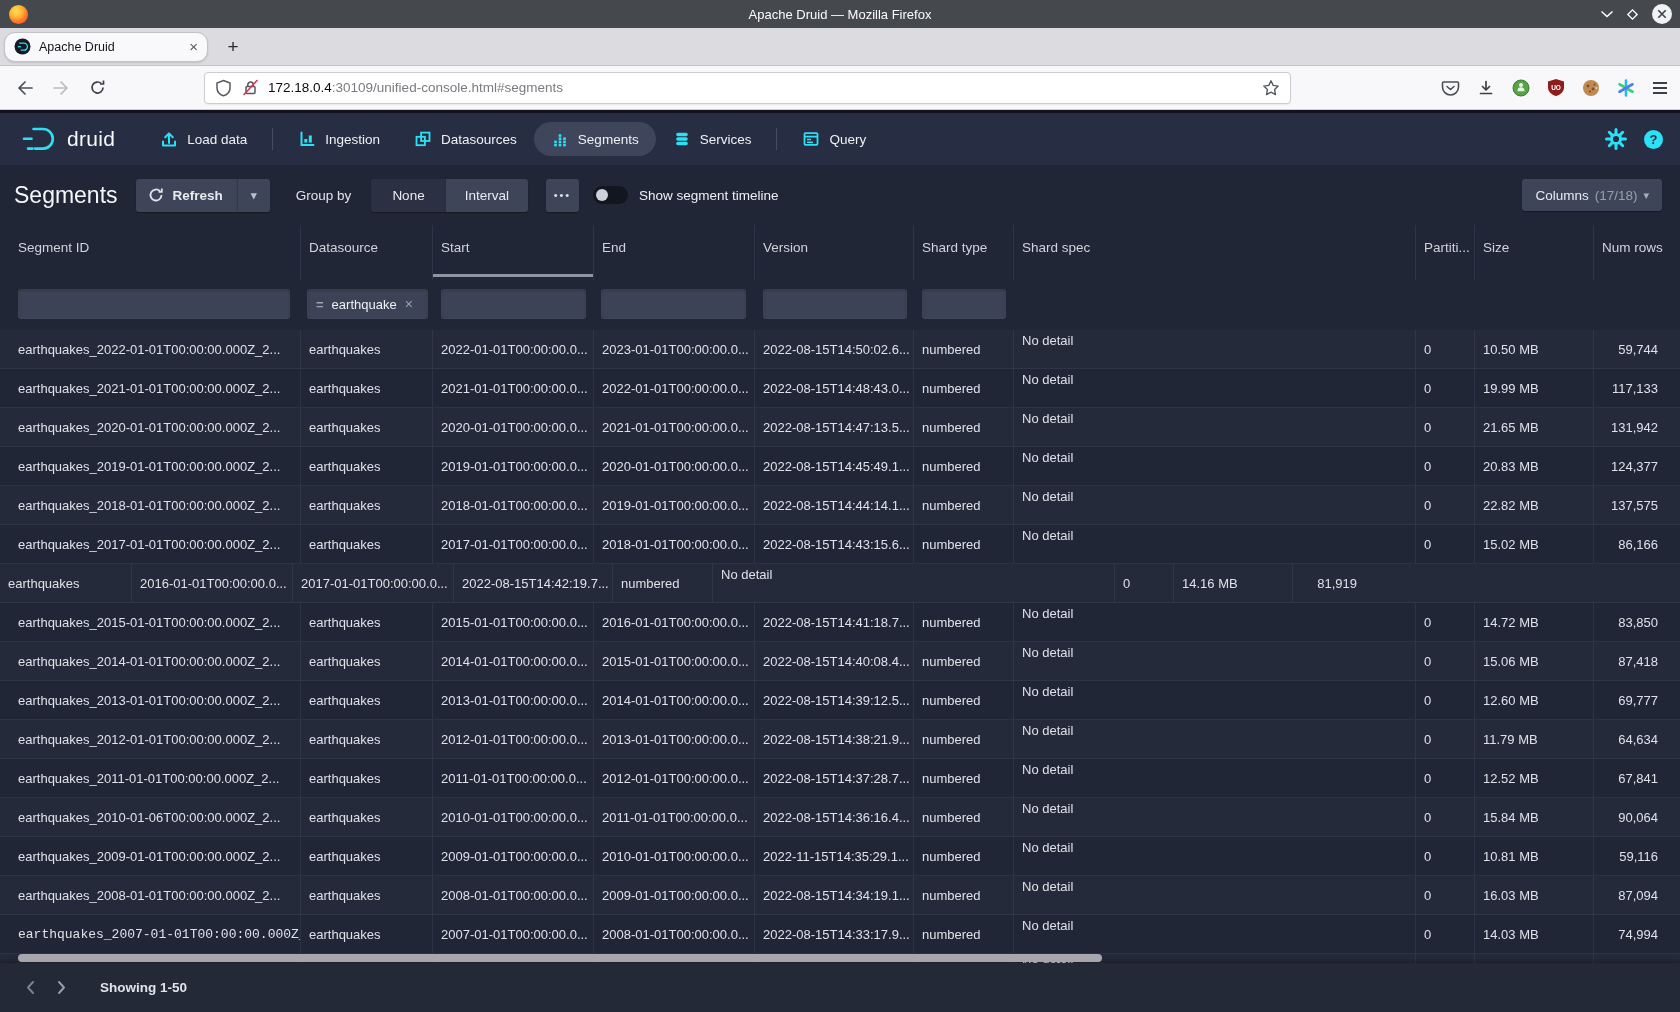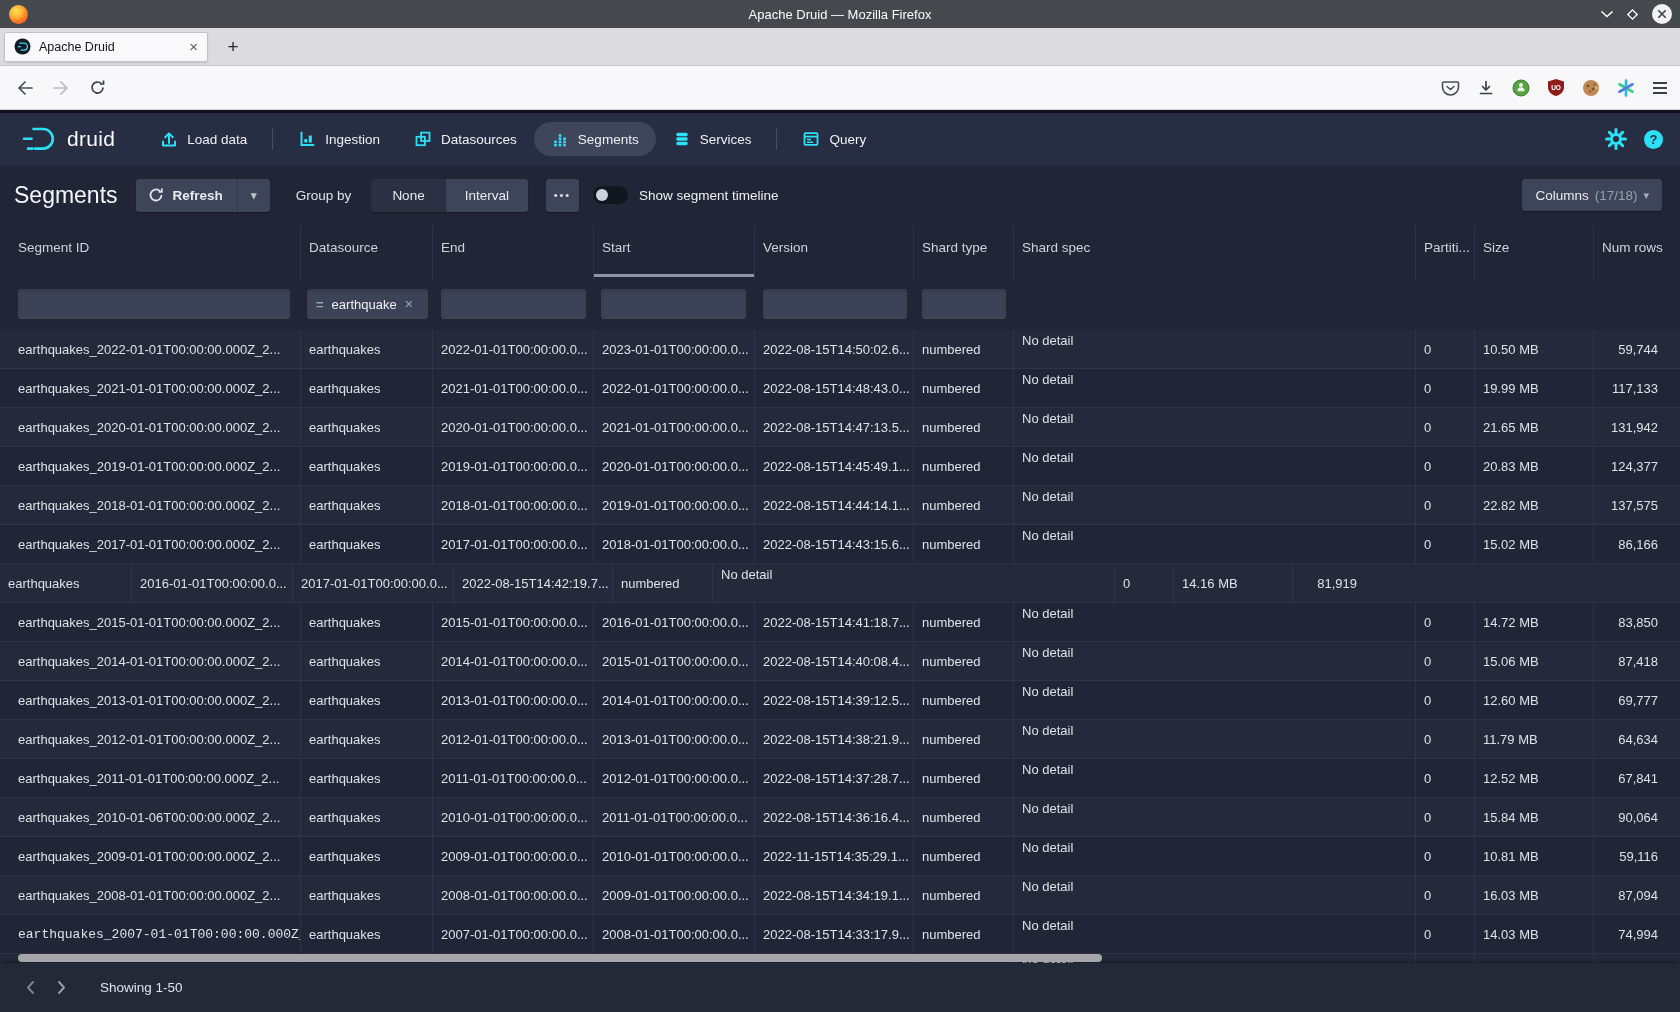--- a/index.html
+++ b/index.html
@@ -10,21 +10,21 @@
   
   .titlebar { height:28px; background:#45494e; display:flex; align-items:center; position:relative; }
   .fx-logo { width:19px; height:19px; border-radius:50%; margin-left:9px;
              background: radial-gradient(circle at 38% 32%, #ffe14d 0%, #ffb43a 35%, #ff7a1f 60%, #f0445c 100%); }
   .title-text { position:absolute; left:0; right:0; text-align:center; color:#fbfbfe; font-size:13px; }
   .win-controls { position:absolute; right:7px; top:0; height:100%; display:flex; align-items:center; gap:12px; }
   .win-btn { display:flex; align-items:center; justify-content:center; }
 
   
   .tabbar { height:38px; background:#dbdbe0; display:flex; align-items:center; border-bottom:1px solid #c3c3c8; }
-  .tab { margin-left:4px; width:204px; height:30px; background:#f9f9fb; border:1px solid #c2c2c7; border-radius:2px;
+  .tab { margin-left:4px; width:204px; height:30px; background:#f9f9fb; border:1px solid #c2c2c7; border-radius:11px;
          display:flex; align-items:center; padding:0 9px; font-size:12.5px; color:#15141a;
          box-shadow:0 1px 2px rgba(0,0,0,.12); }
   .tab-title { margin-left:8px; white-space:nowrap; overflow:hidden; }
   .tab-close { margin-left:auto; color:#5b5b60; font-size:15px; line-height:1; }
   .newtab { margin-left:12px; font-size:19px; color:#2b2b30; width:26px; height:26px; display:flex; align-items:center; justify-content:center; border-radius:4px; }
 
   
   .urlbar { height:44px; background:#f8f8fa; display:flex; align-items:center; border-bottom:1px solid #cfcfd4; }
   .navbtn { width:30px; height:30px; display:flex; align-items:center; justify-content:center; border-radius:4px; }
   .navbtn.back { margin-left:10px; }
@@ -91,21 +91,21 @@
         border-right:1px solid rgba(125,138,168,.13); }
   .td:last-child { border-right:none; }
   .td.first { padding-left:18px; }
   .td.right { justify-content:flex-end; padding-right:22px; }
   .td.top { align-items:flex-start; padding-top:3px; }
   .partial { height:9px; overflow:hidden; background:#212637; }
 
   .hscroll-thumb { position:absolute; top:954px; left:18px; width:1084px; height:8px; border-radius:4px; background:#a6a6ab; z-index:6; }
 
   
-  .footer { height:49px; background:#232937; display:flex; align-items:center; box-shadow:0 -2px 4px rgba(0,0,0,.25); position:relative; z-index:5; }
+  .footer { height:49px; background:#232937; display:flex; align-items:center; box-shadow:0 -2px 4px rgba(0,0,0,.25); position:relative; z-index:5;font-weight:bold; }
   .pg-btn { width:24px; height:24px; display:flex; align-items:center; justify-content:center; }
   .pg-prev { margin-left:18px; }
   .pg-next { margin-left:8px; }
   .showing { margin-left:26px; font-size:13.5px; color:#dfe3ea; }
 </style>
 </head>
 <body>
 
 <div class="page">
 
@@ -157,20 +157,40 @@
         <svg width="18" height="16">
           <path d="M9 2l6 6-6 6M15 8H2" stroke="#b8bcc2" stroke-width="1.7" fill="none" stroke-linecap="round" stroke-linejoin="round"></path>
         </svg>
       </span>
     <span class="navbtn" style="margin-left:6px">
         <svg width="17" height="17" viewBox="0 0 17 17">
           <path d="M14 8.5a5.5 5.5 0 1 1-1.8-4.06" fill="none" stroke="#3c4045" stroke-width="1.7"></path>
           <path d="M14.5 1.5v3.5H11" fill="none" stroke="#3c4045" stroke-width="1.7"></path>
         </svg>
       </span>
+    <div class="url-box">
+      <span style="display:flex">
+          <svg width="17" height="18" viewBox="0 0 17 18">
+            <path d="M8.5 1.5L15 4v5c0 4-2.7 6.6-6.5 7.8C4.7 15.6 2 13 2 9V4z" fill="none" stroke="#55595f" stroke-width="1.5"></path>
+          </svg>
+        </span>
+      <span style="display:flex;margin-left:9px">
+          <svg width="19" height="17" viewBox="0 0 19 17">
+            <rect x="5" y="7.5" width="9" height="7" rx="1" fill="none" stroke="#55595f" stroke-width="1.5"></rect>
+            <path d="M6.8 7.5V5.8a2.7 2.7 0 0 1 5.4 0v1.7" fill="none" stroke="#55595f" stroke-width="1.5"></path>
+            <path d="M3 15.5L16 1.5" stroke="#e03350" stroke-width="1.6" stroke-linecap="round"></path>
+          </svg>
+        </span>
+      <span class="url-text"><b style="font-weight:normal;color:#0c0c0d">172.18.0.4</b><span class="dim">:30109/unified-console.html#segments</span></span>
+      <span class="url-star">
+          <svg width="18" height="18" viewBox="0 0 18 18">
+            <path d="M9 1.8l2.2 4.6 5 .7-3.6 3.5.9 5-4.5-2.4-4.5 2.4.9-5L1.8 7.1l5-.7z" fill="none" stroke="#55595f" stroke-width="1.4" stroke-linejoin="round"></path>
+          </svg>
+        </span>
+    </div>
     <div class="tb-icons">
       <span class="tb-icon">
           <svg width="19" height="18" viewBox="0 0 19 18">
             <path d="M2.5 3h14c.6 0 1 .4 1 1v4a8 8 0 0 1-16 0V4c0-.6.4-1 1-1z" fill="none" stroke="#4a4f55" stroke-width="1.6"></path>
             <path d="M6 7.5l3.5 3 3.5-3" fill="none" stroke="#4a4f55" stroke-width="1.6" stroke-linecap="round"></path>
           </svg>
         </span>
       <span class="tb-icon">
           <svg width="18" height="18">
             <path d="M9 2.5v8M5.5 7.5L9 11l3.5-3.5" stroke="#3c4045" stroke-width="1.7" fill="none" stroke-linecap="round" stroke-linejoin="round"></path>
@@ -348,22 +368,22 @@
     <div class="btn columns-btn">
       <span>Columns</span>
       <span class="columns-count">(17/18)</span>
       <span class="caret">▾</span>
     </div>
   </div>
 
   <div class="thead" id="thead">
       <div class="th first" style="width: 301px;"><span>Segment ID</span></div>
       <div class="th" style="width: 132px;"><span>Datasource</span></div>
+      <div class="th" style="width: 161px;"><span>Start</span><div class="sortbar"></div></div>
       <div class="th" style="width: 161px;"><span>End</span></div>
-      <div class="th" style="width: 161px;"><span>Start</span><div class="sortbar"></div></div>
       <div class="th" style="width: 159px;"><span>Version</span></div>
       <div class="th" style="width: 100px;"><span>Shard type</span></div>
       <div class="th" style="width: 402px;"><span>Shard spec</span></div>
       <div class="th" style="width: 59px;"><span>Partiti...</span></div>
       <div class="th" style="width: 119px;"><span>Size</span></div>
       <div class="th right" style="width: 86px;"><span>Num rows</span></div>
     </div>
   <div class="tfilter" id="tfilter">
       <div class="tf-cell" style="width: 301px;">
         <div class="fbox" style="left: 18px; width: 272px;"></div>

